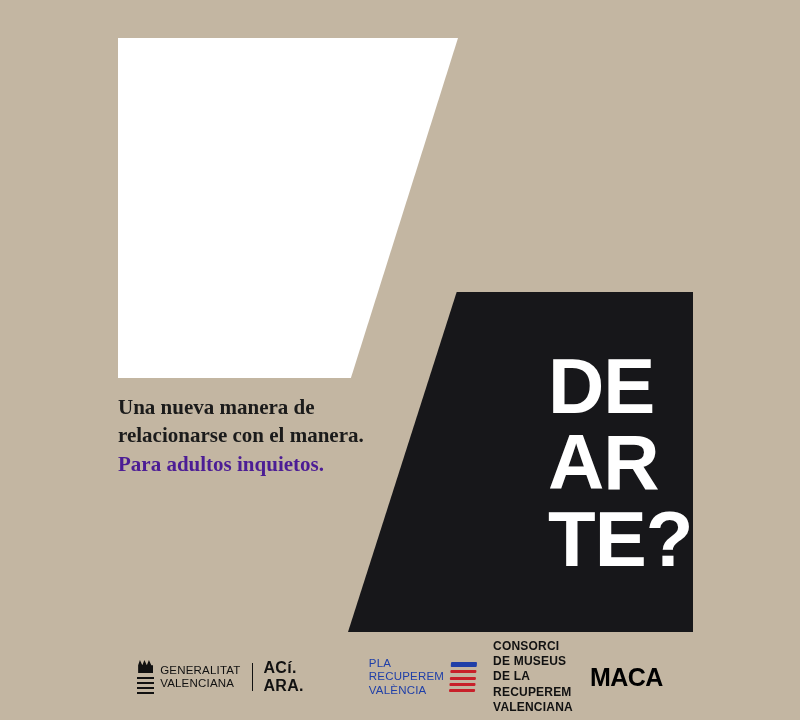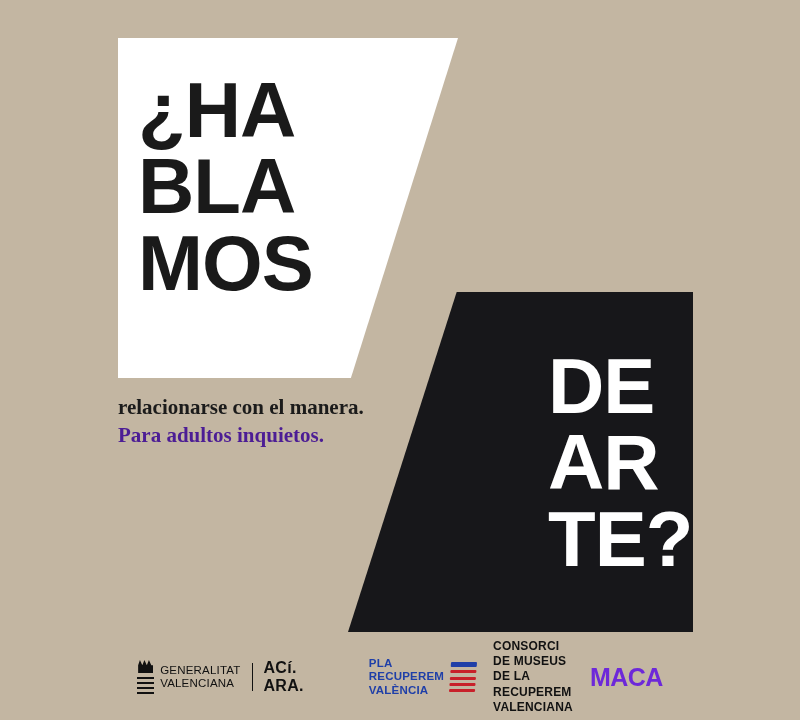--- a/index.html
+++ b/index.html
@@ -142,21 +142,21 @@
     font-size: 16px;
     font-weight: bold;
     line-height: 1.1;
     color: #111;
     letter-spacing: 0.3px;
   }
 
   
   .pla-text {
     font-size: 11.5px;
-    font-weight: bold;
+    font-weight: normal;
     line-height: 1.18;
     color: #1f3fa8;
     letter-spacing: 0.2px;
     margin-left: 48px;
   }
   .senyera {
     width: 26px;
     height: 30px;
     display: flex;
     flex-direction: column;
@@ -179,45 +179,41 @@
     font-weight: bold;
     line-height: 1.28;
     color: #111;
     letter-spacing: 0.2px;
   }
 
   
   .maca-text {
     font-size: 25px;
     font-weight: bold;
-    color: #6d28d9;
+    color: #000000;
     letter-spacing: -0.5px;
     font-family: "Liberation Sans", sans-serif;
   }
 </style>
 </head>
 <body>
 
 <div class="poster">
 
   <div class="white-block"></div>
-  <div class="white-text">
-    <span class="ln">¿HA</span>
-    <span class="ln">BLA</span>
-    <span class="ln">MOS</span>
-  </div>
 
   <div class="black-block"></div>
   <div class="black-text">
     <span class="ln">DE</span>
     <span class="ln">AR</span>
     <span class="ln">TE?</span>
   </div>
 
   <div class="subtitle">
+    <span class="main-lines">Una nueva manera de</span>
     <span class="main-lines">relacionarse con el manera.</span>
     <span class="sub-line">Para adultos inquietos.</span>
   </div>
 
   <div class="footer">
 
     <div class="logo">
       <div class="gv-mark">
         <div class="crown"></div>
         <div class="bar" style="top:17px;"></div>

